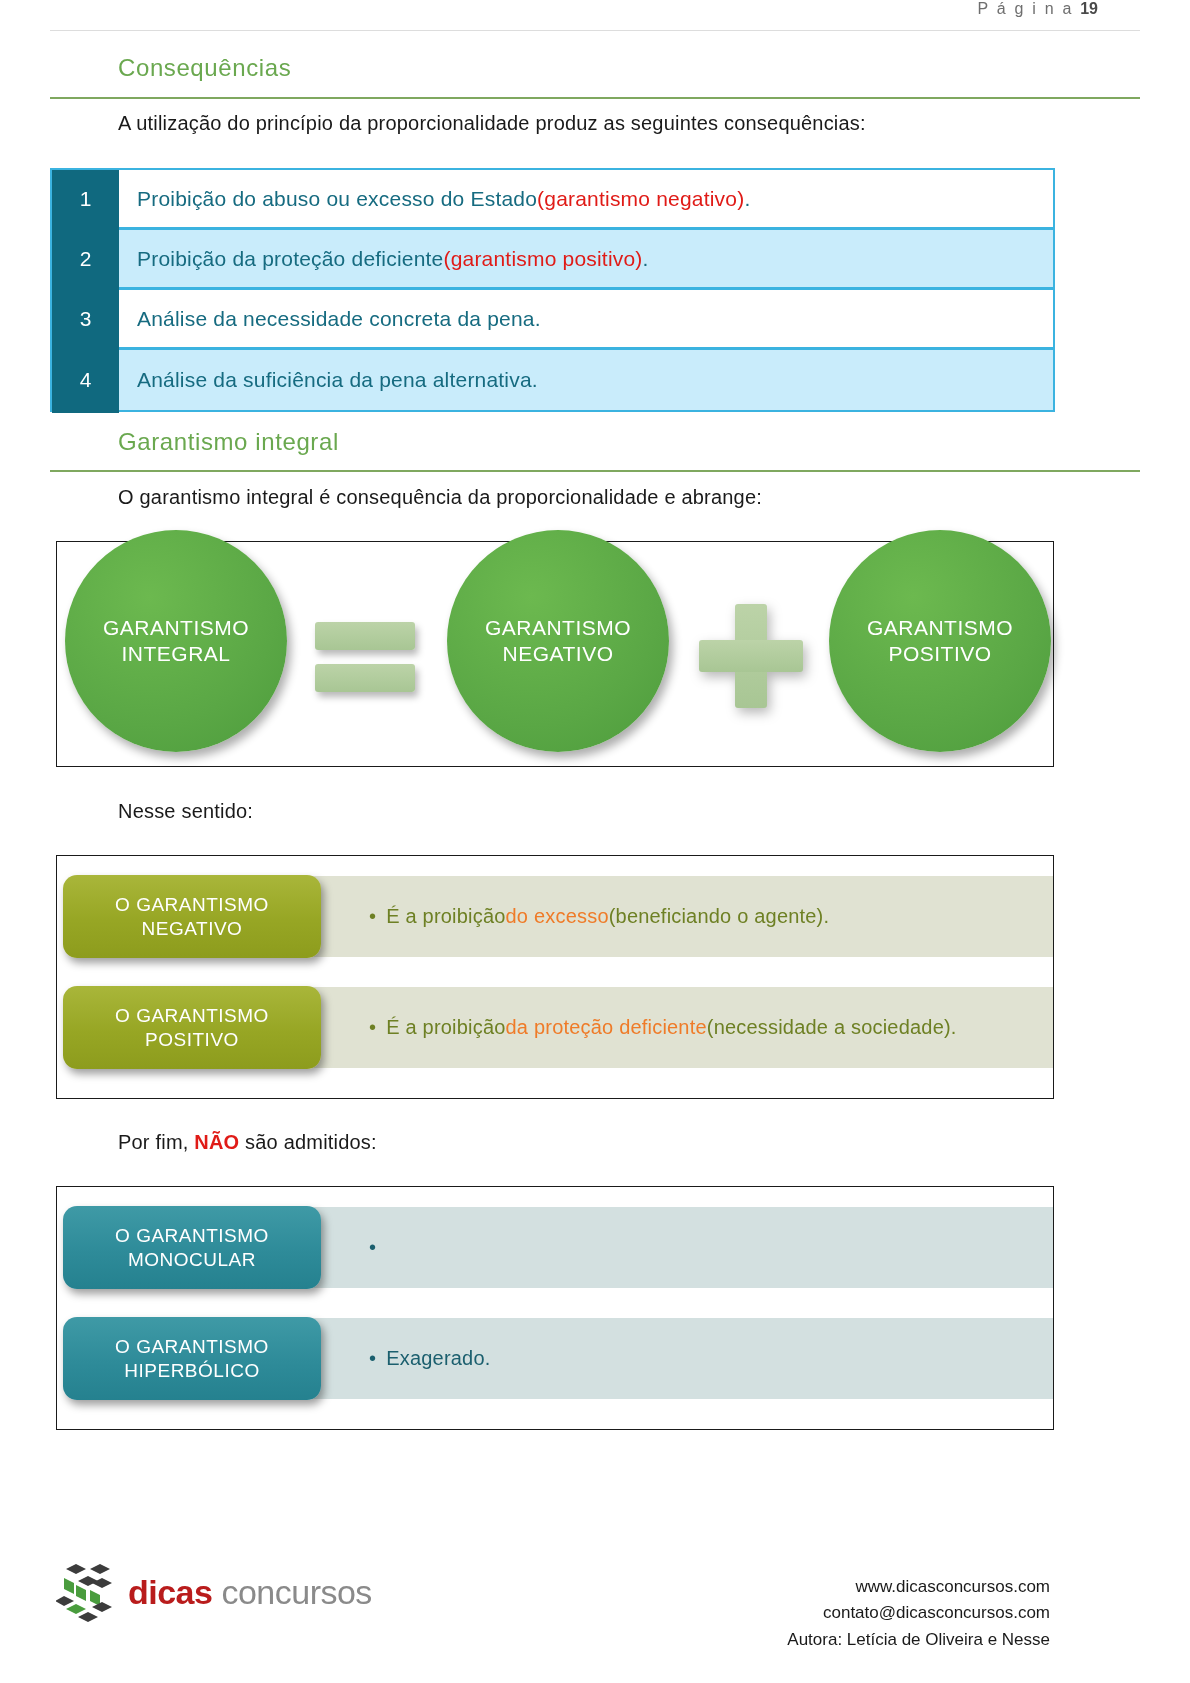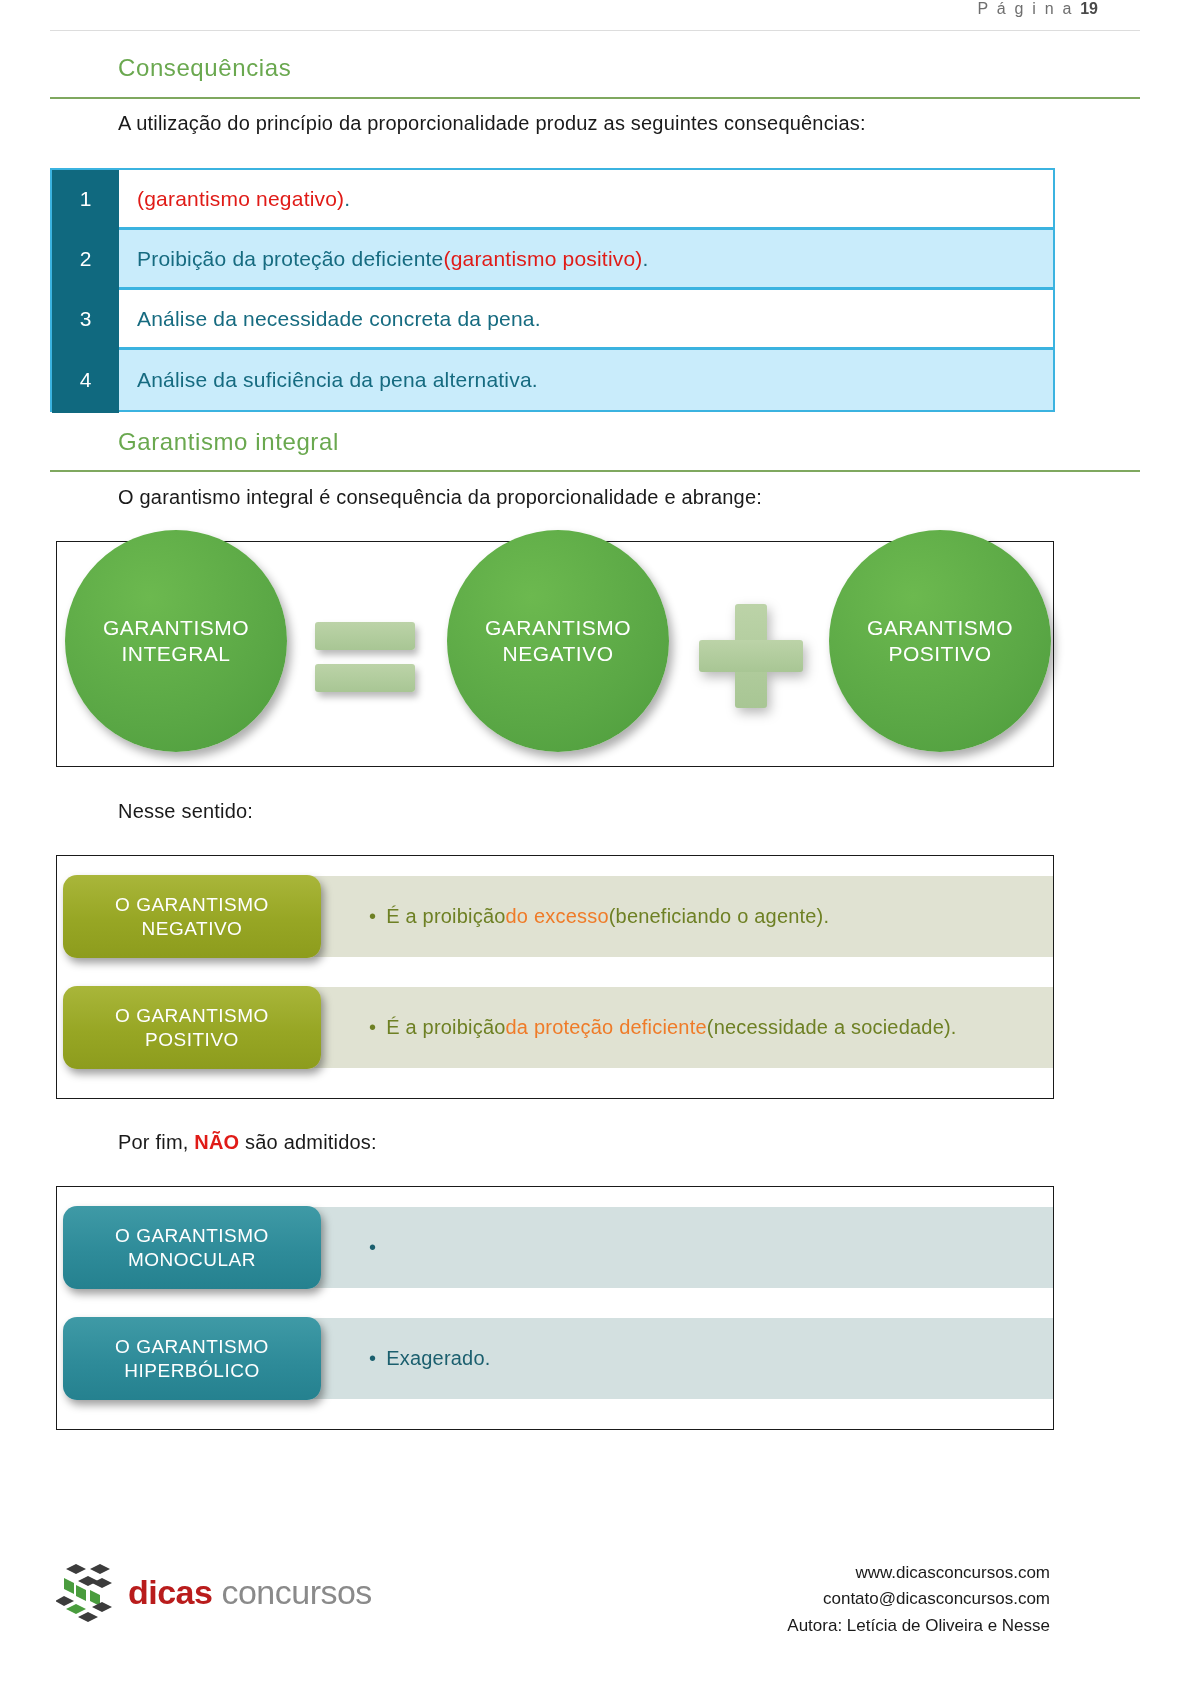--- a/index.html
+++ b/index.html
@@ -278,21 +278,21 @@
     font-size: 34px;
     letter-spacing: -0.5px;
     font-family: "Liberation Sans", sans-serif;
   }
   .logo-text .lt-bold { font-weight: bold; color: #b91c1c; }
   .logo-text .lt-light { color: #8a8a8a; font-weight: normal; }
 
   .footer-info {
     position: absolute;
     right: 140px;
-    top: 0;
+    top: 14px;
     text-align: right;
     font-size: 17px;
     color: #1a1a1a;
     line-height: 1.55;
     font-family: "Liberation Sans", sans-serif;
   }
 </style>
 </head>
 <body>
 
@@ -306,20 +306,21 @@
 
 <div class="section-heading" style="top:54px;">Consequências</div>
 <div class="heading-rule" style="top:97px;"></div>
 
 <div class="body-text" style="top:112px;">A utilização do princípio da proporcionalidade produz as seguintes consequências:</div>
 
 <div class="cons-table">
   <div class="cons-row odd">
     <div class="cons-num">1</div>
     <div class="cons-text">
+      <span>Proibição do abuso ou excesso do Estado </span>
         <span class="hl-red">(garantismo negativo)</span>
         <span>.</span>
     </div>
   </div>
   <div class="cons-row even">
     <div class="cons-num">2</div>
     <div class="cons-text">
       <span>Proibição da proteção deficiente </span>
         <span class="hl-red">(garantismo positivo)</span>
         <span>.</span>

